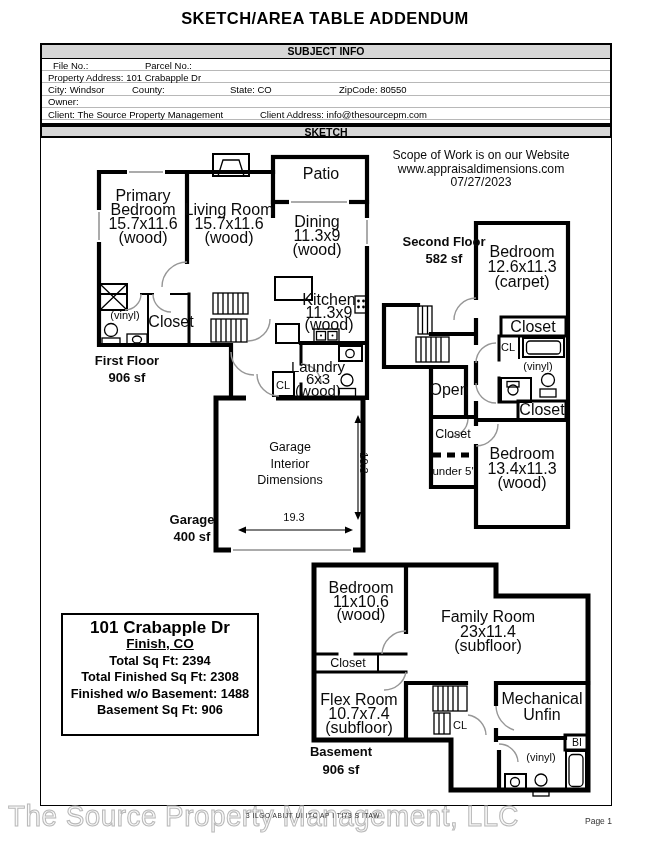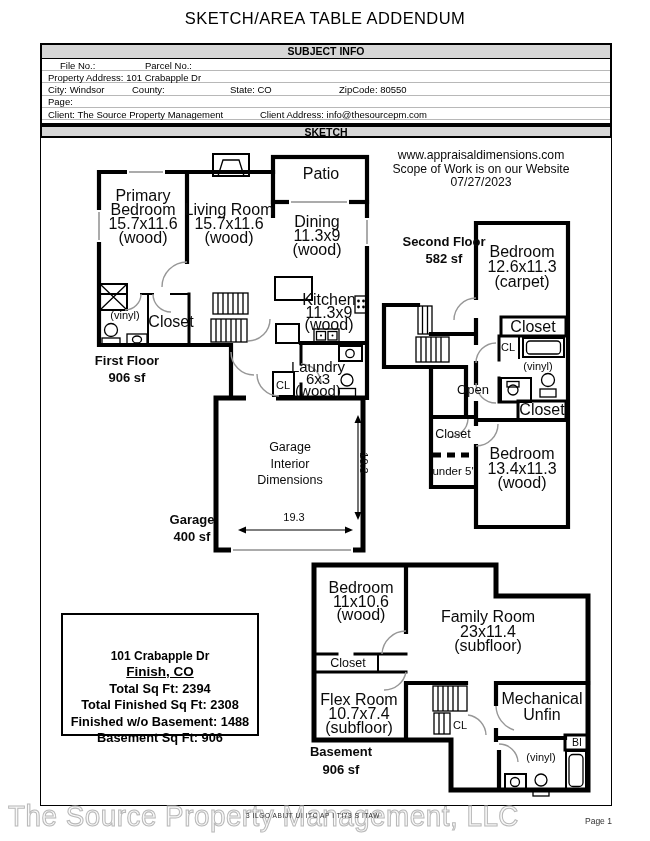--- a/index.html
+++ b/index.html
@@ -1,36 +1,36 @@
 <!DOCTYPE html>
 <html><head>
 <meta charset="utf-8">
 <style>
   html,body{margin:0;padding:0;background:#fff;}
   body{width:650px;height:841px;position:relative;font-family:"Liberation Sans",sans-serif;color:#000;overflow:hidden;}
   .abs{position:absolute;}
   
-  .page-title{left:0;right:0;top:9px;text-align:center;font-weight:normal;font-size:16.5px;letter-spacing:.4px;}
+  .page-title{left:0;right:0;top:9px;text-align:center;font-weight:bold;font-size:16.5px;letter-spacing:.4px;}
   
   .subject{left:40px;top:43px;width:572px;height:82px;border:2px solid #000;box-sizing:border-box;background:#fff;}
   .bar{background:#d6d6d6;border-bottom:1.5px solid #000;height:13px;line-height:13px;text-align:center;font-weight:bold;font-size:10.5px;}
   .sirow{position:relative;height:11.2px;border-bottom:1px solid #b8b8b8;font-size:9.5px;}
   .sirow span{position:absolute;top:0.8px;white-space:nowrap;}
   .sketch-bar{left:40px;top:125px;width:572px;height:13px;border:2px solid #000;box-sizing:border-box;background:#d6d6d6;text-align:center;font-weight:bold;font-size:10.5px;line-height:10px;}
   
   .sketch{left:40px;top:138px;width:572px;height:668px;border:1.5px solid #000;border-top:none;box-sizing:border-box;background:#fff;}
   .sketch svg{position:absolute;left:0;top:0;}
   .lbl{position:absolute;transform:translate(-50%,-50%);text-align:center;font-size:16px;line-height:14px;white-space:nowrap;color:#0a0a0a;}
   .s11{font-size:11px;}
   .bold{font-weight:bold;font-size:13px;line-height:17px;}
   .rot{transform:translate(-50%,-50%) rotate(90deg);}
   
   .summary{left:20px;top:475px;width:198px;height:123px;border:2.5px solid #000;box-sizing:border-box;text-align:center;font-weight:bold;padding-top:5px;}
   .summary div{font-size:12.8px;line-height:16.4px;white-space:nowrap;}
-  .summary .addr{font-size:12px;margin-top:28px;}
+  .summary .addr{font-size:17px;}
   .summary .city{text-decoration:underline;font-size:13.5px;}
   
   .footer-company{left:8px;top:799px;font-size:30px;color:rgba(230,230,230,0.25);-webkit-text-stroke:1.1px #b9b9b9;white-space:nowrap;transform:scaleX(.93);transform-origin:left top;letter-spacing:.5px;}
   .fineprint{left:246px;top:812px;width:212px;font-size:6.5px;color:#2b2b2b;letter-spacing:.6px;white-space:nowrap;overflow:hidden;}
   .page-num{left:585px;top:816px;font-size:8.5px;color:#333;}
   
   .w5{stroke:#000;stroke-width:5;fill:none;stroke-linecap:square;}
   .w4{stroke:#000;stroke-width:4.2;fill:none;stroke-linecap:square;}
   .w3{stroke:#000;stroke-width:3;fill:none;stroke-linecap:square;}
   .w2{stroke:#000;stroke-width:2;fill:none;stroke-linecap:square;}
@@ -43,34 +43,34 @@
   .blk{fill:#000;stroke:none;}
 </style>
 </head>
 <body>
 
 <div class="abs page-title">SKETCH/AREA TABLE ADDENDUM</div>
 
 <div class="abs subject">
   <div class="bar">SUBJECT INFO</div>
   <div class="sirow">
-    <span style="left:18px">File No.:</span>
+    <span style="left:11px">File No.:</span>
     <span style="left:103px">Parcel No.:</span>
   </div>
   <div class="sirow">
     <span style="left:6px">Property Address: 101 Crabapple Dr</span>
   </div>
   <div class="sirow">
     <span style="left:6px">City: Windsor</span>
     <span style="left:90px">County:</span>
     <span style="left:188px">State: CO</span>
     <span style="left:297px">ZipCode: 80550</span>
   </div>
   <div class="sirow">
-    <span style="left:6px">Page:</span>
+    <span style="left:6px">Owner:</span>
   </div>
   <div class="sirow">
     <span style="left:6px">Client: The Source Property Management</span>
     <span style="left:218px">Client Address: info@thesourcepm.com</span>
   </div>
   <div class="sirow" style="border-bottom:none">
     <span style="left:6px">Measurer Name: Chris Ouellette</span>
     <span style="left:187px">Inspection Date: 07/27/2023</span>
   </div>
 </div>
@@ -207,22 +207,22 @@
     <g>
       <path class="dim" d="M317,281V378 M201,392H308"></path>
       <polygon class="blk" points="317,277 313.5,285 320.5,285"></polygon>
       <polygon class="blk" points="317,382 313.5,374 320.5,374"></polygon>
       <polygon class="blk" points="197,392 205,388.5 205,395.5"></polygon>
       <polygon class="blk" points="312,392 304,388.5 304,395.5"></polygon>
     </g>
   </svg>
 
   <div class="lbl" style="left:440px;top:31px;font-size:12.2px;line-height:13.5px">
+      <div>Scope of Work is on our Website</div>
       <div>www.appraisaldimensions.com</div>
-      <div>Scope of Work is on our Website</div>
       <div>07/27/2023</div>
     </div>
 
   <div class="lbl" style="left:280px;top:36px">Patio</div>
   <div class="lbl" style="left:102px;top:79px">
       <div>Primary</div>
       <div>Bedroom</div>
       <div>15.7x11.6</div>
       <div>(wood)</div>
     </div>
@@ -271,21 +271,21 @@
     </div>
   <div class="lbl" style="left:481px;top:128px;line-height:15px">
       <div>Bedroom</div>
       <div>12.6x11.3</div>
       <div>(carpet)</div>
     </div>
   <div class="lbl" style="left:492px;top:189px">Closet</div>
   <div class="lbl s11" style="left:467px;top:209px">CL</div>
   <div class="lbl s11" style="left:497px;top:228px">(vinyl)</div>
   <div class="lbl" style="left:501px;top:272px">Closet</div>
-  <div class="lbl" style="left:432px;top:252px;font-size:13px">Open</div>
+  <div class="lbl" style="left:408px;top:252px;font-size:16px">Open</div>
   <div class="lbl" style="left:412px;top:296px;font-size:12.5px">Closet</div>
   <div class="lbl" style="left:412px;top:333px;font-size:11.5px">under 5'</div>
   <div class="lbl" style="left:481px;top:331px;line-height:14.5px">
       <div>Bedroom</div>
       <div>13.4x11.3</div>
       <div>(wood)</div>
     </div>
 
   <div class="lbl" style="left:320px;top:463px;line-height:13.5px">
       <div>Bedroom</div>

